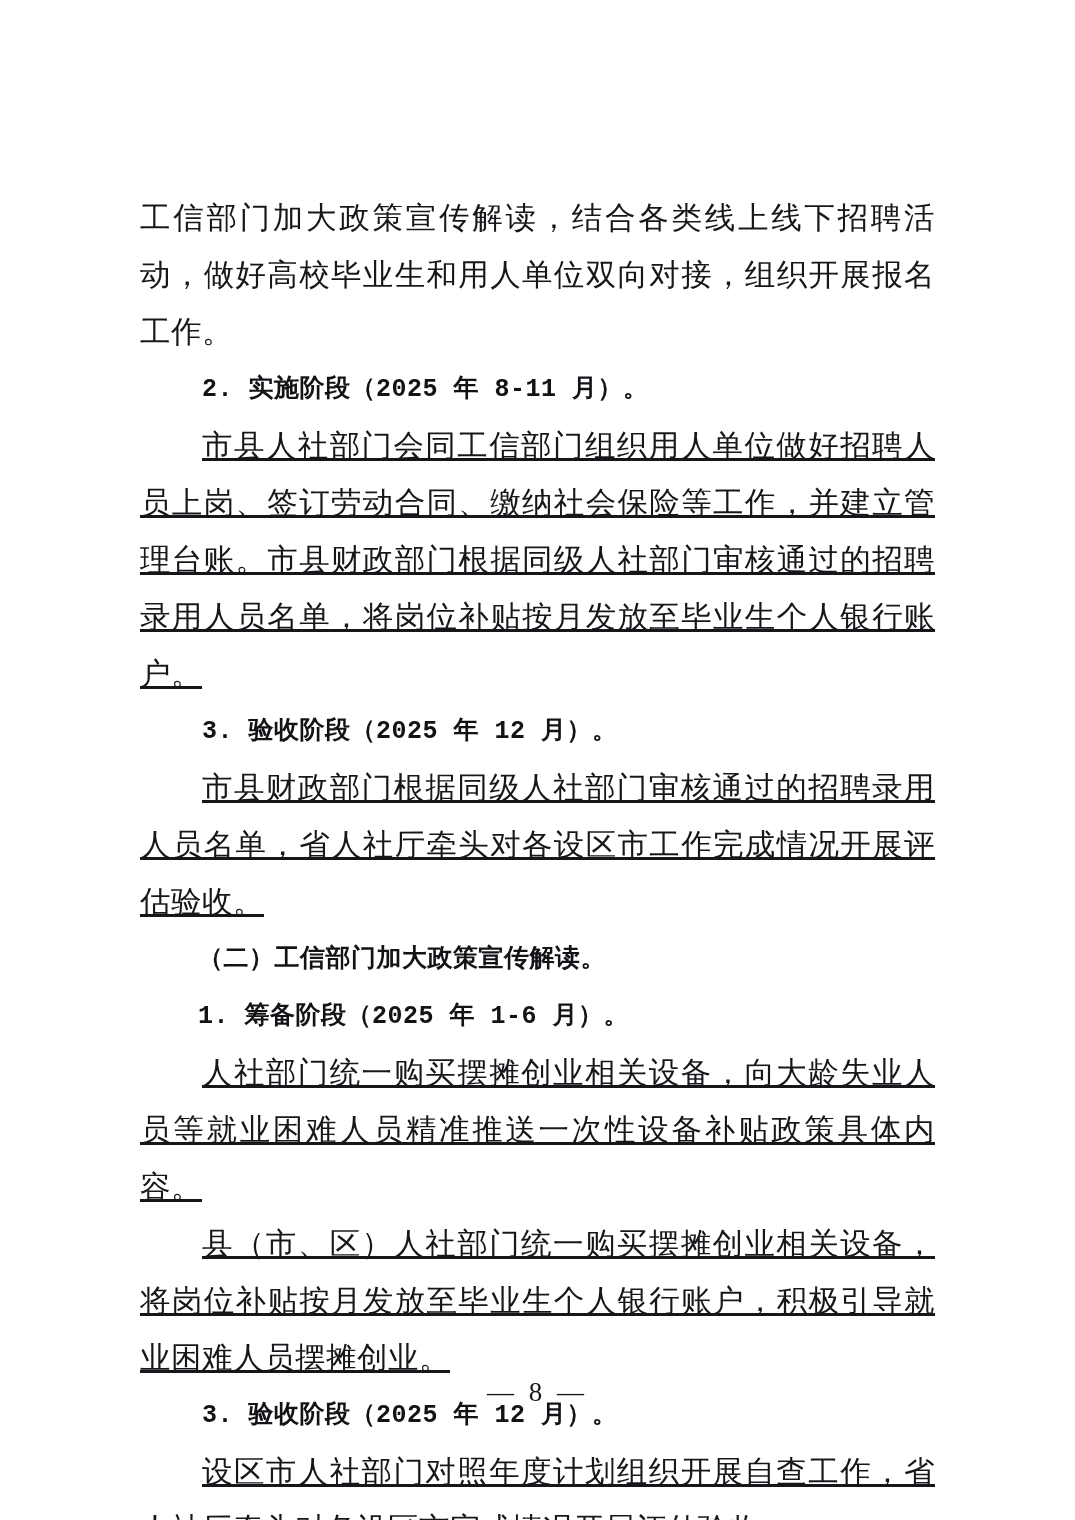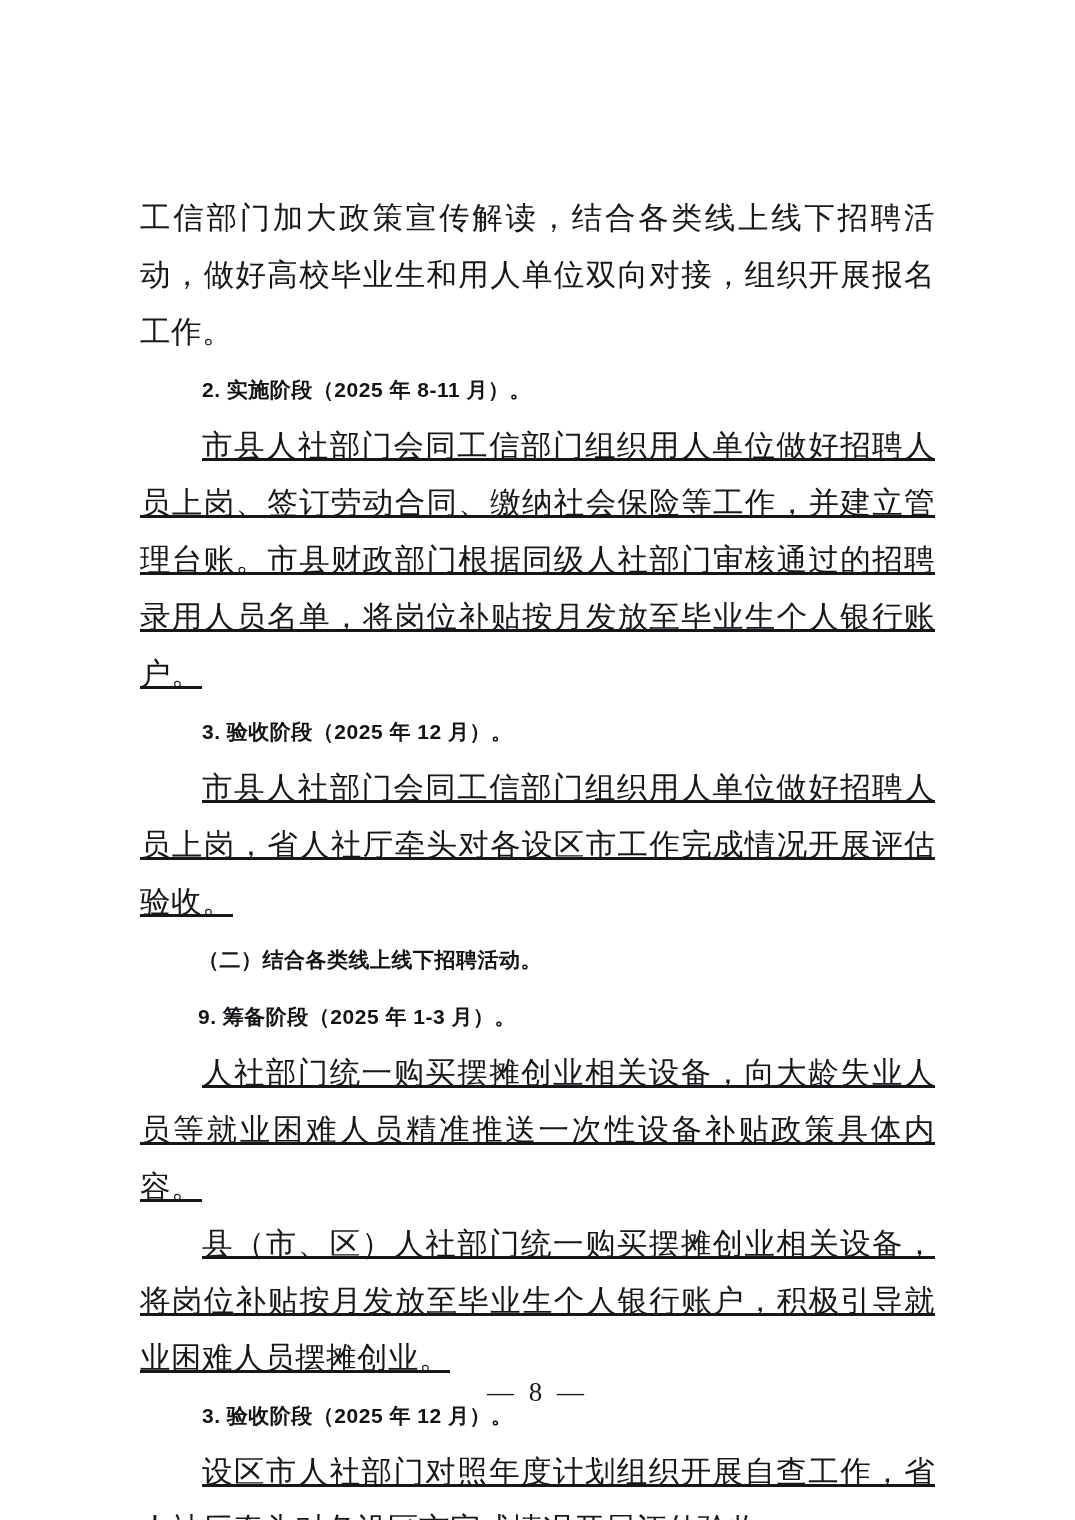--- a/index.html
+++ b/index.html
@@ -30,28 +30,28 @@
     text-justify: inter-ideograph;
     letter-spacing: 0.5px;
     margin: 0;
     color: #15171a;
   }
   .para.indent {
     text-indent: 62px;
     text-decoration: underline;
   }
   .heading {
-    font-size: 21px;
+    font-size: 25px;
     line-height: 57px;
     margin: 0;
     text-indent: 62px;
     font-weight: bold;
     letter-spacing: 0.5px;
     color: #111316;
-    font-family: Liberation Sans, sans-serif;
+    font-family: Liberation Mono, monospace;
   }
   .heading.tight {
     text-indent: 58px;
   }
   .footer {
     position: absolute;
     left: 0;
     right: 0;
     bottom: 112px;
     text-align: center;
@@ -70,25 +70,25 @@
   <div class="content">
 
     <p class="para">工信部门加大政策宣传解读，结合各类线上线下招聘活动，做好高校毕业生和用人单位双向对接，组织开展报名工作。</p>
 
     <p class="heading">2. 实施阶段（2025 年 8-11 月）。</p>
 
     <p class="para indent">市县人社部门会同工信部门组织用人单位做好招聘人员上岗、签订劳动合同、缴纳社会保险等工作，并建立管理台账。市县财政部门根据同级人社部门审核通过的招聘录用人员名单，将岗位补贴按月发放至毕业生个人银行账户。</p>
 
     <p class="heading">3. 验收阶段（2025 年 12 月）。</p>
 
-    <p class="para indent">市县人社部门会同工信部门组织用人单位做好招聘人员上岗，省人社厅牵头对各设区市工作完成情况开展评估验收。</p>
+    <p class="para indent">市县财政部门根据同级人社部门审核通过的招聘录用人员名单，省人社厅牵头对各设区市工作完成情况开展评估验收。</p>
 
-    <p class="heading tight">（二）结合各类线上线下招聘活动。</p>
+    <p class="heading tight">（二）工信部门加大政策宣传解读。</p>
 
-    <p class="heading tight">9. 筹备阶段（2025 年 1-3 月）。</p>
+    <p class="heading tight">1. 筹备阶段（2025 年 1-6 月）。</p>
 
     <p class="para indent">人社部门统一购买摆摊创业相关设备，向大龄失业人员等就业困难人员精准推送一次性设备补贴政策具体内容。</p>
 
 
     <p class="para indent">县（市、区）人社部门统一购买摆摊创业相关设备，将岗位补贴按月发放至毕业生个人银行账户，积极引导就业困难人员摆摊创业。</p>
 
     <p class="heading">3. 验收阶段（2025 年 12 月）。</p>
 
     <p class="para indent">设区市人社部门对照年度计划组织开展自查工作，省人社厅牵头对各设区市完成情况开展评估验收。</p>
 

